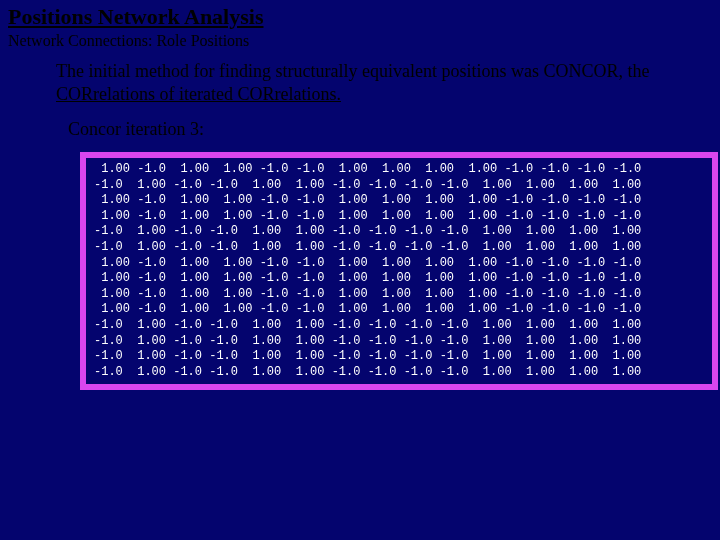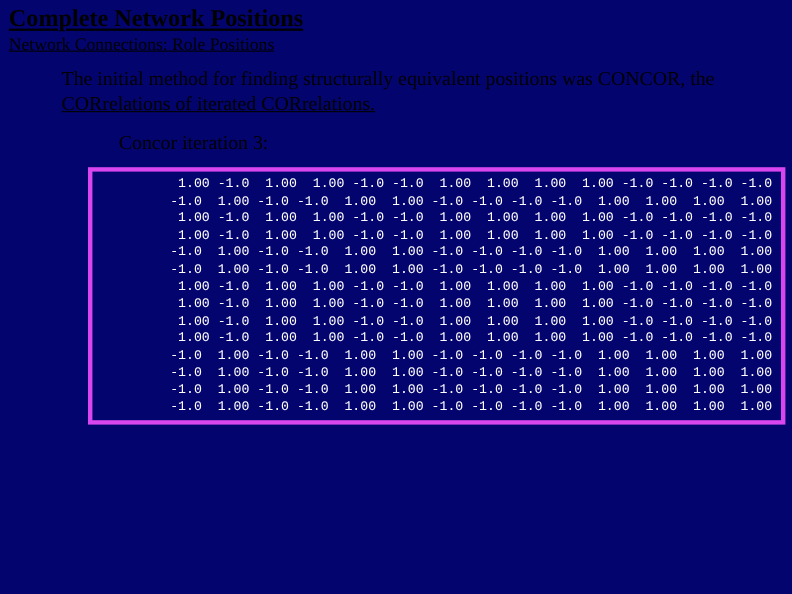--- a/index.html
+++ b/index.html
@@ -14,53 +14,51 @@
   }
   .title {
     font-size: 22px;
     font-weight: bold;
     padding: 4px 8px 0 8px;
     text-decoration: underline;
   }
   .subtitle {
     font-size: 16px;
     padding: 2px 8px 10px 8px;
-    text-decoration: underline;
   }
   .body-text {
     font-size: 18px;
     padding: 0 40px 0 56px;
     line-height: 1.25;
   }
   .body-text .ul {
     text-decoration: underline;
   }
   .iter-label {
     font-size: 18px;
-    padding: 14px 0 6px 108px;
+    padding: 14px 0 6px 68px;
   }
   .matrix-box {
     margin: 6px 0 0 80px;
-    border: 4px solid #d946ef;
+    border: 6px solid #d946ef;
     padding: 4px 8px 4px 8px;
     width: 610px;
-    text-align: right;
   }
   .matrix {
     font-family: "Courier New", Courier, monospace;
     font-size: 12px;
     color: #ffffff;
     white-space: pre;
     line-height: 1.3;
   }
 </style>
 </head>
 <body>
 
-<div class="title">Complete Network Positions</div>
+<div class="title">Positions Network Analysis</div>
 <div class="subtitle">Network Connections: Role Positions</div>
 
 <div class="body-text">
   <span>The initial method for finding structurally equivalent positions was CONCOR, the </span><span class="ul">CORrelations of iterated CORrelations.</span>
 </div>
 
 <div class="iter-label">Concor iteration 3:</div>
 
 <div class="matrix-box">
   <div class="matrix" id="matrix"> 1.00 -1.0  1.00  1.00 -1.0 -1.0  1.00  1.00  1.00  1.00 -1.0 -1.0 -1.0 -1.0

